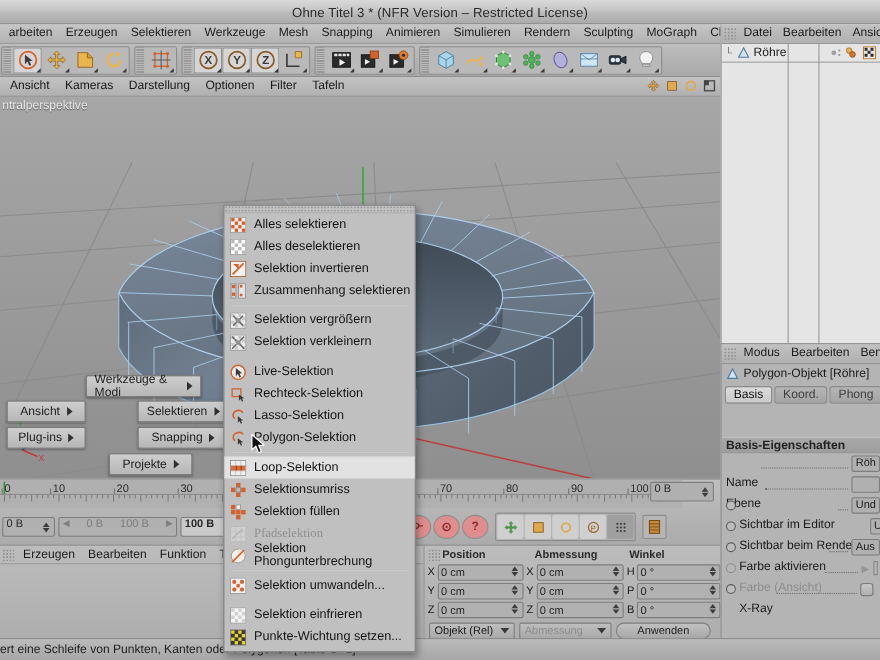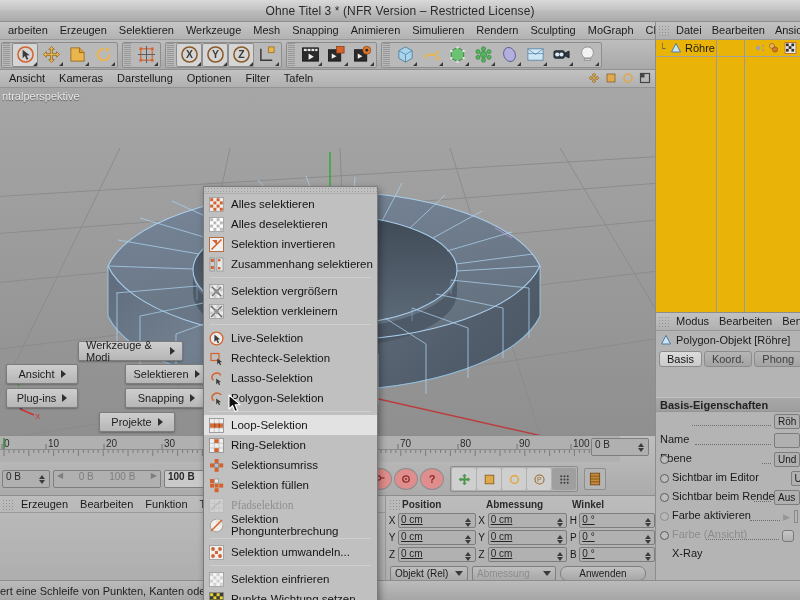--- a/index.html
+++ b/index.html
@@ -124,40 +124,40 @@
     background: linear-gradient(to bottom, #bcbcbc, #aeaeae);
     border-top: 1px solid #8d8d8d; border-left: 1px solid #9a9a9a;
   }
   .coord-hdr { height: 16px; display: flex; align-items: center; padding-left: 3px;
     font-size: 10px; font-weight: bold; color: #2b2b2b; }
   .coord-hdr span { display: inline-block; }
   .coordrow { display: flex; align-items: center; height: 17px; gap: 2px; padding-left: 2px; }
   .axlabel { width: 8px; font-size: 10px; text-align: center; }
   .numfld {
     height: 15px; background: #b1b1b1; border: 1px solid #7d7d7d; border-radius: 2px;
-    display: flex; align-items: flex-start; padding: 0 2px; font-size: 10px; color: #242424; text-decoration: underline;
+    display: flex; align-items: flex-end; padding: 0 2px; font-size: 10px; color: #242424;
   }
   .btnpill {
     height: 15px; border-radius: 7px; background: linear-gradient(to bottom,#c0c0c0,#a8a8a8);
     border: 1px solid #7f7f7f; display: flex; align-items: center; justify-content: center;
     font-size: 10px; color: #222;
   }
   .ddown {
     height: 15px; border-radius: 2px; background: linear-gradient(to bottom,#bebebe,#a9a9a9);
     border: 1px solid #7f7f7f; display: flex; align-items: center; padding: 0 4px;
     font-size: 10px; gap: 5px;
   }
   .ddown.dis { color: #8d8d8d; }
   .caret { width: 0; height: 0; border-left: 4px solid transparent;
     border-right: 4px solid transparent; border-top: 5px solid #3a3a3a; }
 
   
   .objmgr {
     position: absolute; top: 22px; left: 655px; width: 145px; height: 290px;
-    background: #eab308; border-left: 1px solid #8d8d8d;
+    background: #e5e5e5; border-left: 1px solid #8d8d8d;
   }
   .pmenu {
     height: 18px; display: flex; align-items: center; gap: 0;
     background: linear-gradient(to bottom, #c2c2c2, #b0b0b0);
     border-bottom: 1px solid #979797; padding-left: 2px;
     overflow: hidden; white-space: nowrap;
   }
   .pmenu .mi { padding: 0 5px; font-size: 11px; line-height: 17px; }
   .dots {
     width: 11px; height: 11px; margin-right: 2px; flex: none;
@@ -1279,33 +1279,20 @@
               <rect x="1" y="5.5" width="13" height="4.2" fill="#d4622e" opacity=".92"></rect>
               <g fill="#a33f10">
                 <rect x="5.3" y="5.5" width="1" height="4.2"></rect>
                 <rect x="9.7" y="5.5" width="1" height="4.2"></rect>
               </g>
             </svg></span>
           <span>Loop-Selektion</span>
         </div>
         <div class="ctxitem">
           <span class="micon"><svg width="15" height="15" viewBox="0 0 15 15">
-              <rect x=".5" y=".5" width="14" height="14" fill="#efefef" stroke="#8a8a8a" stroke-width=".8"></rect>
-              <g stroke="#b8b8b8" stroke-width=".7">
-                <path d="M5.3 1 v13 M10 1 v13 M1 5.3 h13 M1 10 h13"></path>
-              </g>
-              <g fill="#d4622e">
-                <rect x="5.4" y="1.2" width="4.3" height="3.8"></rect>
-                <rect x="5.4" y="10.2" width="4.3" height="3.8"></rect>
-              </g>
-            </svg></span>
-          <span>Ring-Selektion</span>
-        </div>
-        <div class="ctxitem">
-          <span class="micon"><svg width="15" height="15" viewBox="0 0 15 15">
               <g fill="#d4622e">
                 <rect x="1" y="5.4" width="4" height="4"></rect>
                 <rect x="5.6" y="1" width="4" height="4"></rect>
                 <rect x="5.6" y="9.8" width="4" height="4"></rect>
                 <rect x="10.2" y="5.4" width="4" height="4"></rect>
               </g>
               <rect x="5.6" y="5.4" width="4" height="4" fill="none" stroke="#8a8a8a" stroke-width=".9"></rect>
             </svg></span>
           <span>Selektionsumriss</span>
         </div>

